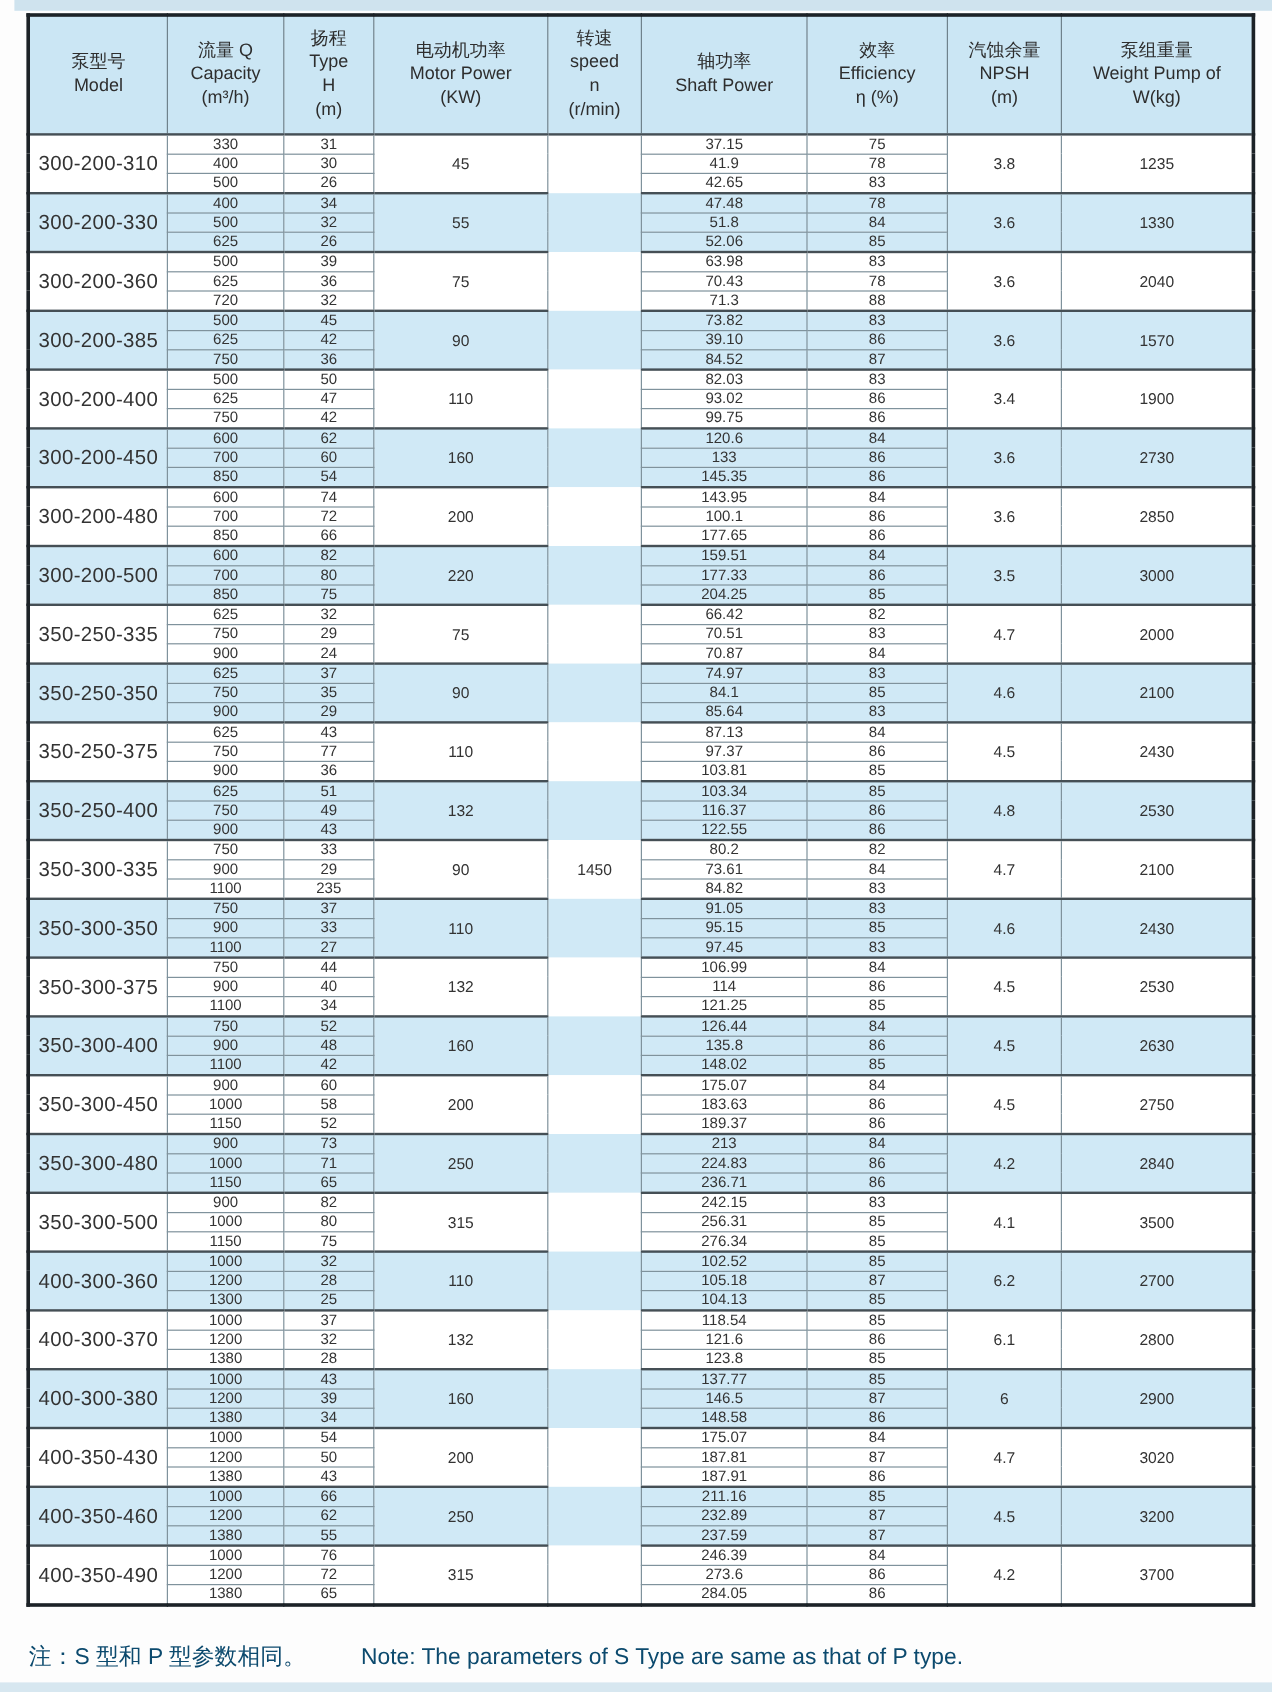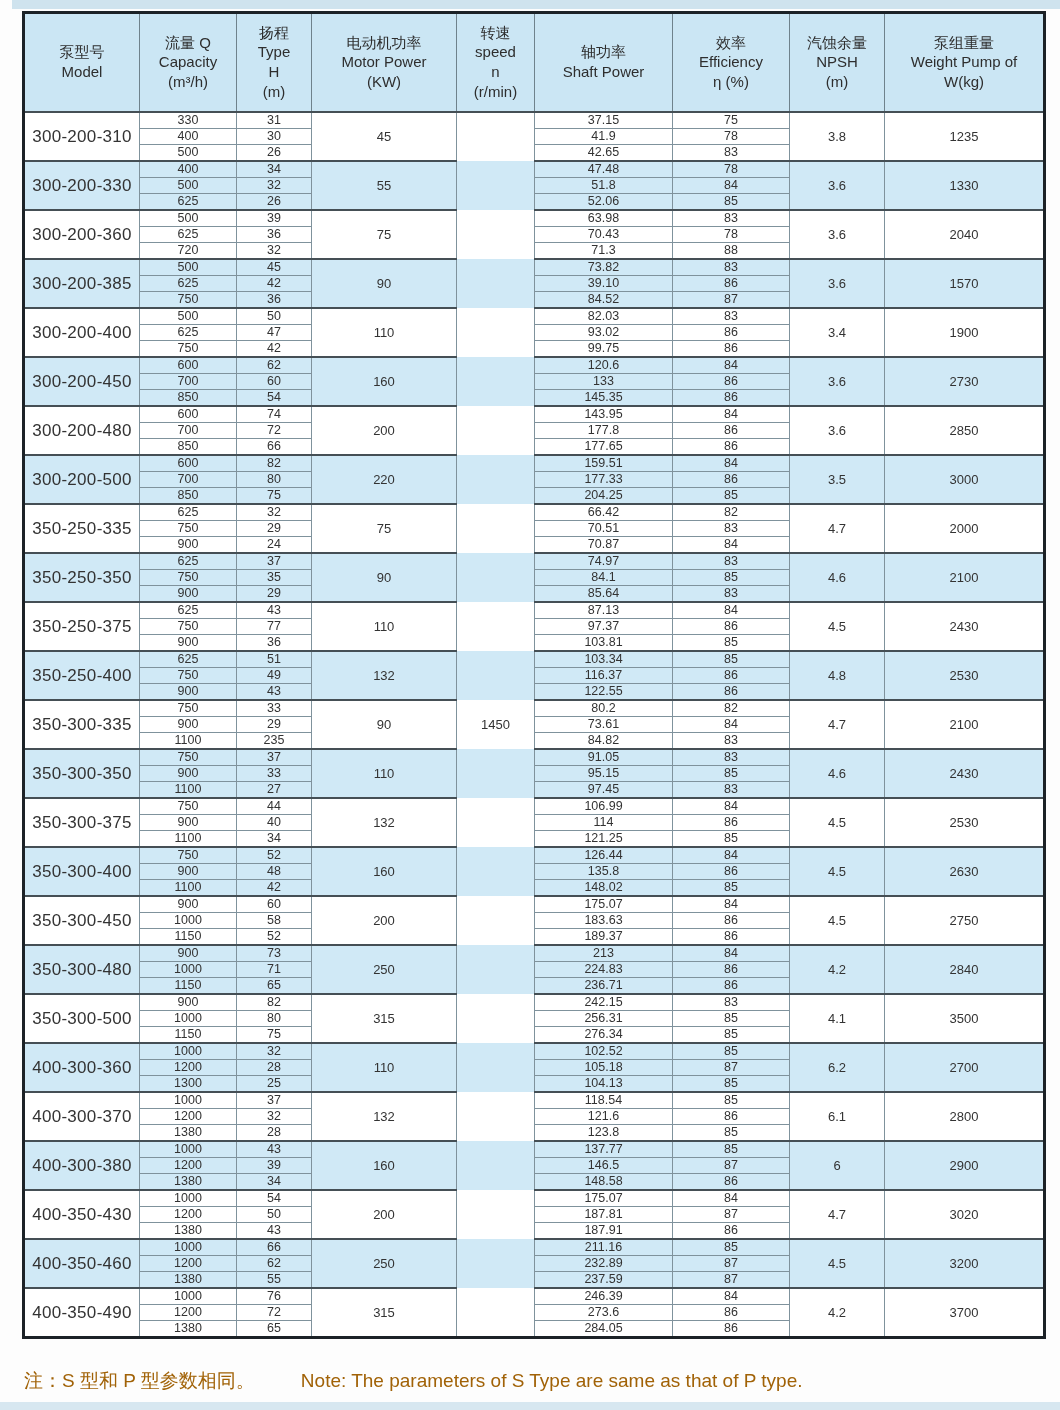--- a/index.html
+++ b/index.html
@@ -57,21 +57,21 @@
   }
   tr.plain td{background:#ffffff;}
   tr.stripe td{background:var(--stripe);}
   td.sub{border-bottom:1.4px solid var(--line);}
   tr.gstart td:not(.speed){border-top:2px solid var(--line-dark);}
   td.speed{border-top:none;border-bottom:none;font-size:13px;}
   td.model{font-size:17px;letter-spacing:0.3px;}
   td.merge{font-size:13px;}
   .footnote{
     position:absolute;left:24px;top:1368px;width:1010px;
-    font-size:19px;color:#a16207;white-space:nowrap;
+    font-size:19px;color:#0c4a6e;white-space:nowrap;
   }
   .footnote .zh{margin-right:46px;}
 </style>
 </head>
 <body>
 
 <div class="page">
   <div class="band-top"></div>
 
   <table class="spec">
@@ -263,21 +263,21 @@
           <td rowspan="3" class="merge">200</td>
           <td rowspan="3" class="speed"></td>
           <td class="sub">143.95</td>
           <td class="sub">84</td>
           <td rowspan="3" class="merge">3.6</td>
           <td rowspan="3" class="merge">2850</td>
         </tr>
         <tr class="plain">
           <td class="sub">700</td>
           <td class="sub">72</td>
-          <td class="sub">177.8</td>
+          <td class="sub">100.1</td>
           <td class="sub">86</td>
         </tr>
         <tr class="plain">
           <td class="sub">850</td>
           <td class="sub">66</td>
           <td class="sub">177.65</td>
           <td class="sub">86</td>
         </tr>
         <tr class="stripe gstart">
           <td rowspan="3" class="model">300-200-500</td>

